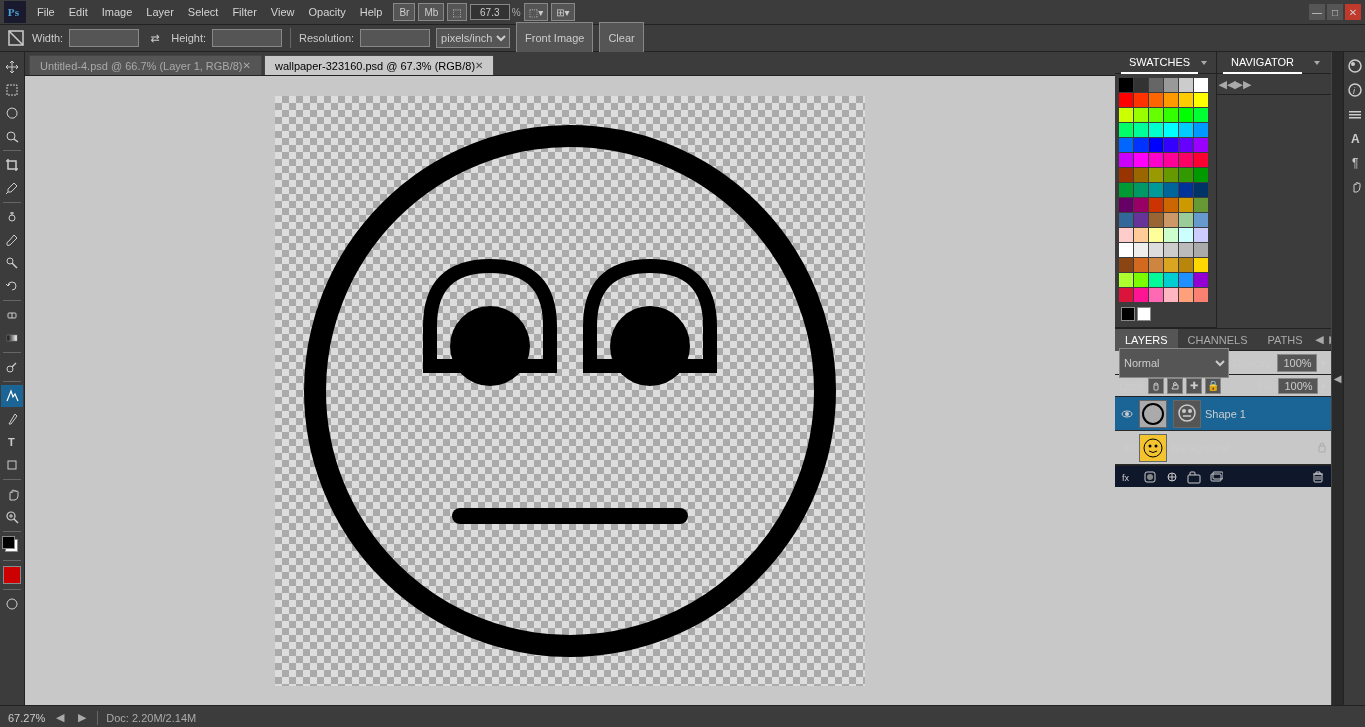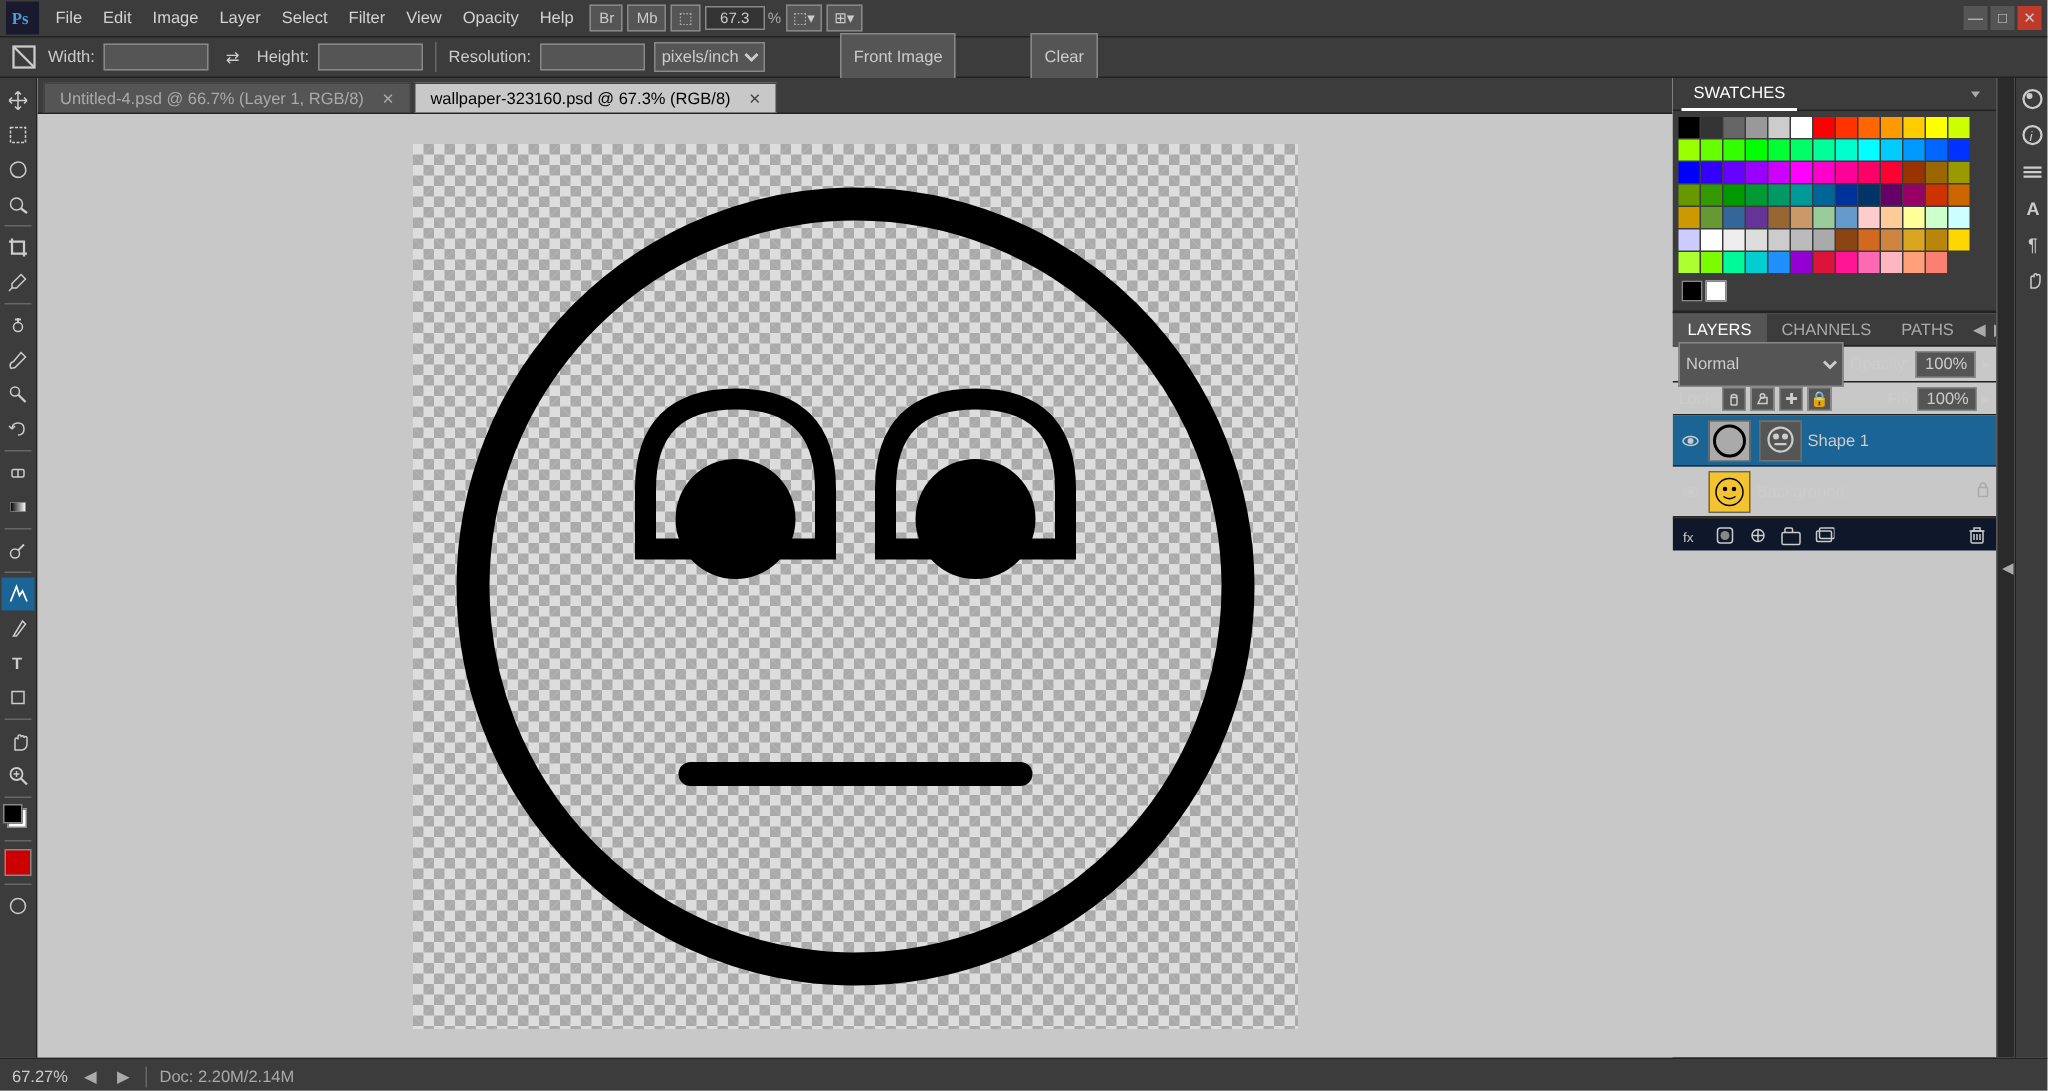--- a/index.html
+++ b/index.html
@@ -87,21 +87,21 @@
       gap: 6px;
     }
     .options-tool-icon {
       width: 20px; height: 20px; display: flex; align-items: center; justify-content: center; cursor: pointer;
     }
     .options-label { color: #ccc; font-size: 11px; }
     .options-input {
       width: 70px; height: 18px; background: #555; border: 1px solid #888; color: #ccc; font-size: 11px; padding: 0 3px;
     }
     .options-btn {
-      padding: 2px 8px; background: #555; border: 1px solid #888; color: #ccc; font-size: 11px; cursor: pointer; height: 32px; display: flex; align-items: center; margin-left: 44px;
+      padding: 2px 8px; background: #555; border: 1px solid #888; color: #ccc; font-size: 11px; cursor: pointer; height: 32px; display: flex; align-items: center;
     }
     .options-sep { width: 1px; height: 20px; background: #666; margin: 0 2px; }
 
     
     #main-layout {
       display: flex;
       width: 100%;
       height: calc(727px - 22px - 28px - 24px);
     }
 
@@ -149,21 +149,21 @@
       border-bottom: 1px solid #222;
     }
     .tab {
       padding: 2px 10px;
       font-size: 11px;
       color: #aaa;
       background: #555;
       border: 1px solid #444;
       border-bottom: none;
       cursor: pointer;
-      display: flex; align-items: center; gap: 12px;
+      display: flex; align-items: center; gap: 0;
       height: 20px;
       margin-right: 2px;
     }
     .tab.active { background: #c8c8c8; color: #000; }
     .tab-close { font-size: 10px; color: #aaa; cursor: pointer; }
     .tab.active .tab-close { color: #444; }
 
     #canvas-scroll {
       flex: 1;
       overflow: auto;
@@ -768,20 +768,35 @@
                     <div class="swatch" title="#fa8072" style="background: rgb(250, 128, 114);"></div>
                   </div>
 
                 <div style="display:flex;gap:2px;margin-top:3px;padding:2px;">
                   <div style="width:14px;height:14px;background:#000;border:1px solid #888;cursor:pointer;"></div>
                   <div style="width:14px;height:14px;background:#fff;border:1px solid #888;cursor:pointer;"></div>
                 </div>
               </div>
             </div>
 
+            <div style="width:115px;border-left:1px solid #222;overflow:hidden;">
+              <div class="panel-header">
+                <span class="panel-tab active">NAVIGATOR</span>
+                <div class="panel-collapse-btn">
+                  <svg width="10" height="10" viewBox="0 0 10 10">
+                      <polygon points="2,3 8,3 5,7" fill="#aaa"></polygon>
+                    </svg>
+                </div>
+              </div>
+
+              <div class="panel-controls">
+                <div class="panel-ctrl-btn">◀◀</div>
+                <div class="panel-ctrl-btn">▶▶</div>
+              </div>
+            </div>
           </div>
 
           <div id="layers-panel">
             <div class="layers-tabs">
               <div class="layers-tab active">LAYERS</div>
               <div class="layers-tab">CHANNELS</div>
               <div class="layers-tab">PATHS</div>
               <div style="margin-left:auto;display:flex;align-items:center;">
                 <div style="width:14px;height:14px;display:flex;align-items:center;justify-content:center;cursor:pointer;color:#aaa;">◀</div>
                 <div style="width:14px;height:14px;display:flex;align-items:center;justify-content:center;cursor:pointer;color:#aaa;">▶</div>

